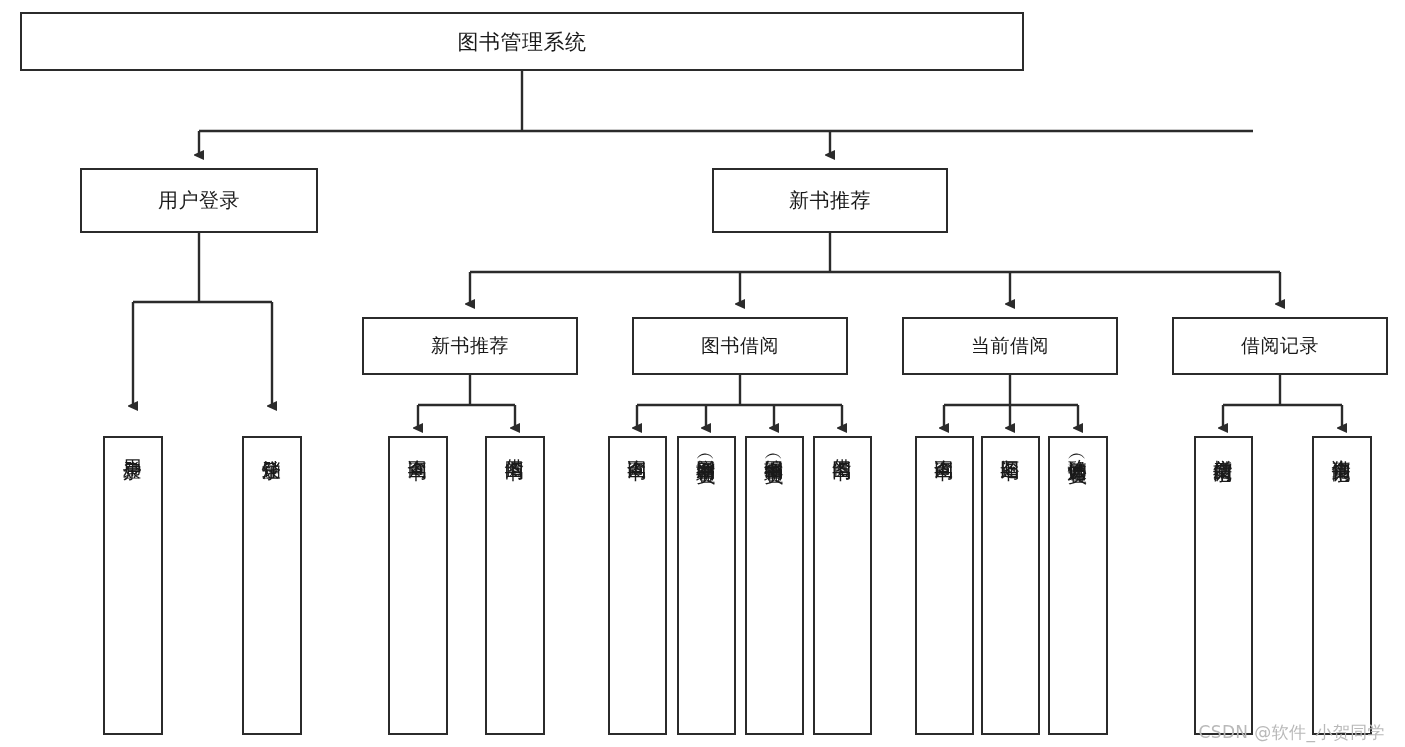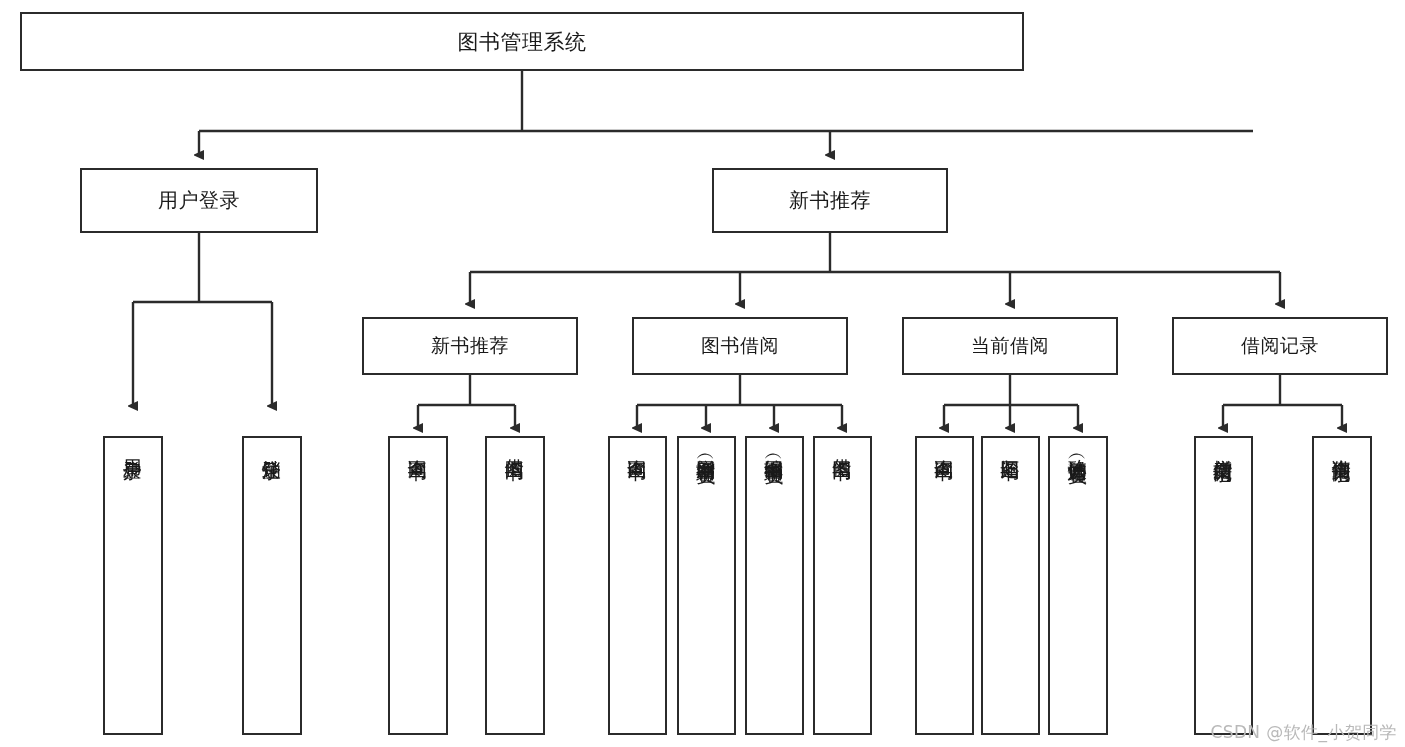--- a/index.html
+++ b/index.html
@@ -53,21 +53,21 @@
   .leaf .node-label {
     writing-mode: vertical-rl;
     text-orientation: upright;
     font-size: 19px;
     line-height: 1.18;
     letter-spacing: 1px;
     white-space: normal;
   }
   #watermark {
     position: absolute;
-    right: 8px;
+    right: 20px;
     bottom: 3px;
     font-size: 17px;
     color: #b9b9b9;
     z-index: 5;
     white-space: nowrap;
     letter-spacing: 0.4px;
   }
 </style>
 </head>
 <body>

